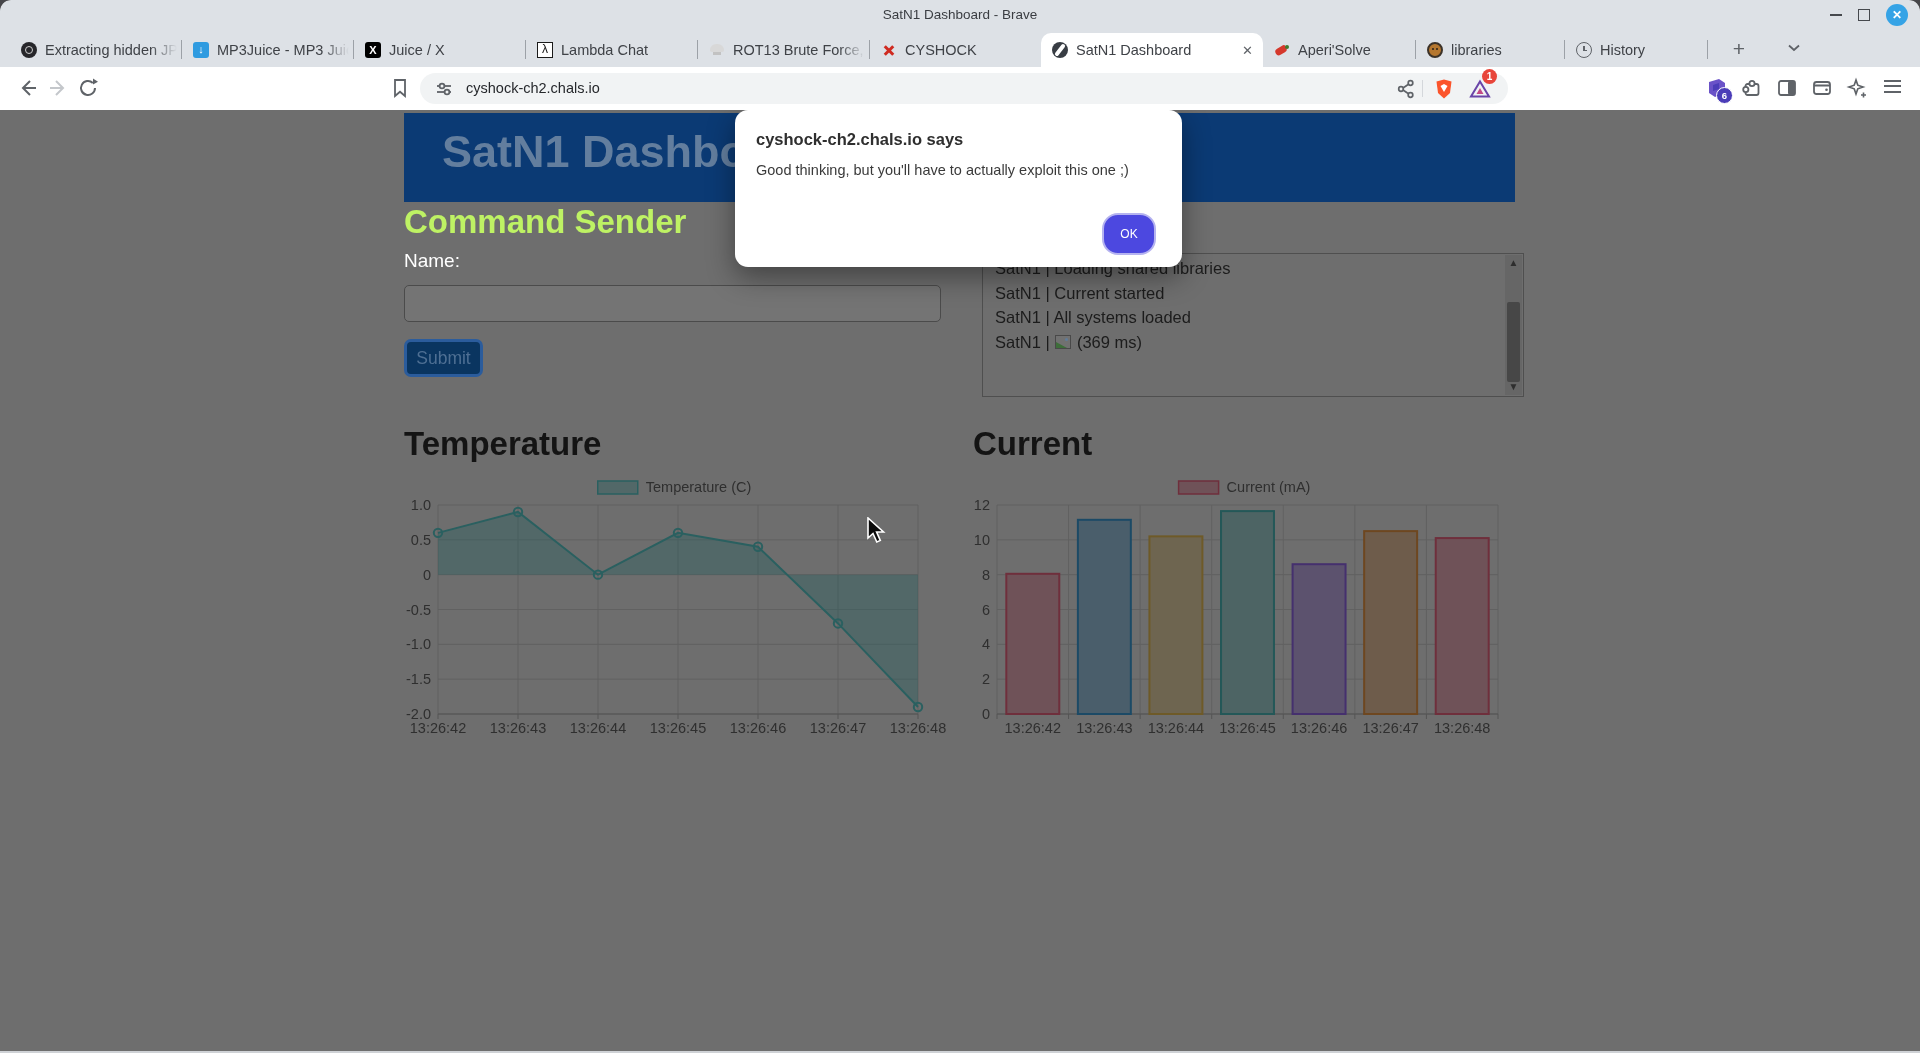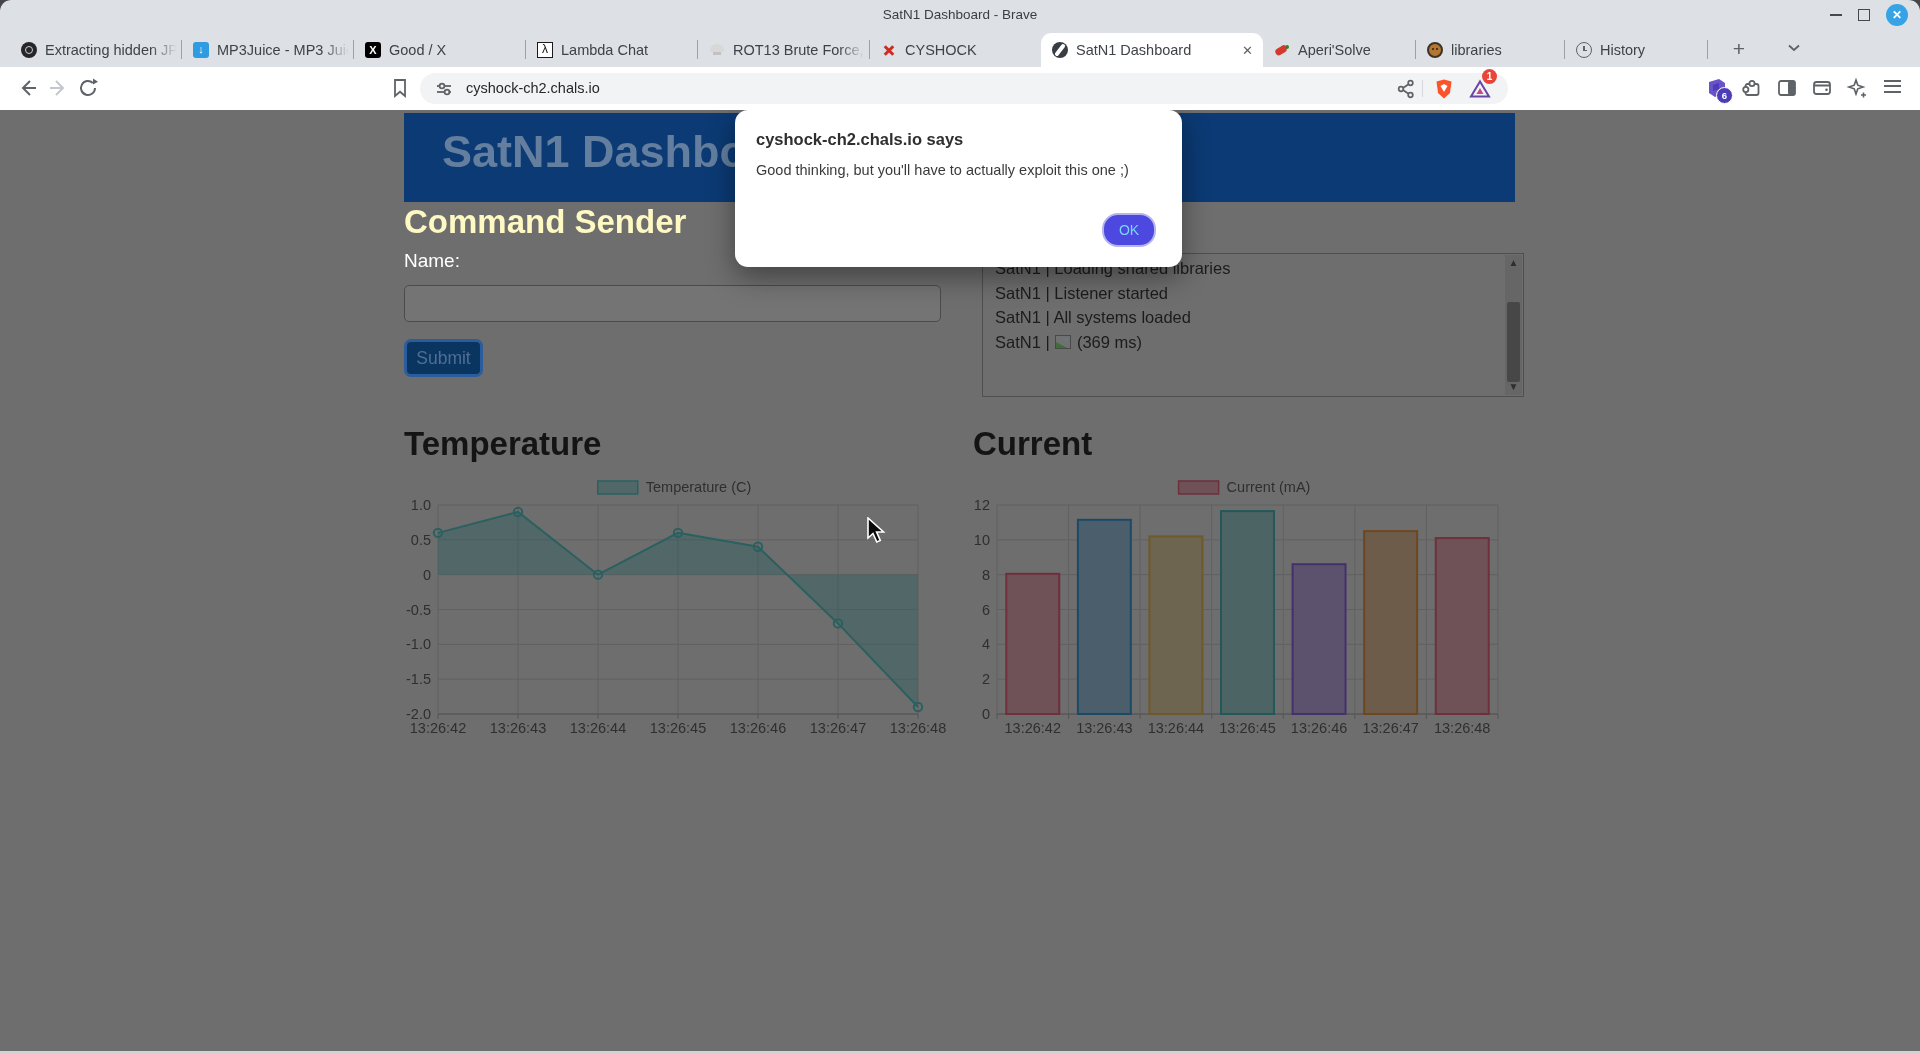--- a/index.html
+++ b/index.html
@@ -42,21 +42,21 @@
   .right-icons{position:absolute;right:16px;top:9px;display:flex;gap:11px;align-items:center;}
   .ric{width:24px;height:24px;position:relative;}
   .ext-badge{right:-4px;bottom:-4px;width:15px;height:15px;background:#4b3db8;font-size:9.5px;line-height:15px;border:1.5px solid #fff;}
   .hamburger span{display:block;width:17px;height:2px;background:#5f6368;margin:3.5px auto;}
 
   
   .viewport{position:absolute;left:0;top:110px;width:1920px;height:943px;background:#6e6e6e;overflow:hidden;}
   .container{position:absolute;left:404px;top:0;width:1111px;height:100%;}
   .banner{position:absolute;left:0;top:3px;width:1111px;height:89px;background:#0b3a74;}
   .banner-title{margin:0;padding:13px 0 0 38px;font-size:45px;font-weight:bold;color:#637e9e;}
-  .section-title{position:absolute;left:0;top:93px;font-size:33px;font-weight:bold;color:#fef9c3;}
+  .section-title{position:absolute;left:0;top:93px;font-size:33px;font-weight:bold;color:#bef264;}
   .name-label{position:absolute;left:0;top:140px;font-size:19px;color:#ffffff;}
   .cmd-input{position:absolute;left:0;top:175px;width:537px;height:37px;box-sizing:border-box;background:#747474;border:1px solid #4b4b4b;border-radius:5px;}
   .submit-btn{position:absolute;left:0;top:229px;width:79px;height:38px;box-sizing:border-box;background:#0a3560;border:3px solid #2b5c9c;border-radius:7px;color:#4e6f93;font-size:17.5px;font-family:"Liberation Sans",sans-serif;}
 
   .logbox{position:absolute;left:569px;top:143px;width:542px;height:144px;box-sizing:border-box;border:1px solid #4f4f4f;background:#6e6e6e;margin-left:9px;}
   .loglines{position:absolute;left:12px;top:2px;right:26px;font-size:16.5px;line-height:24.5px;color:#1c1c1c;white-space:nowrap;}
   .bimg{display:inline-block;width:14px;height:12px;border:1px solid #494949;background:#717171;position:relative;vertical-align:-1px;margin:0 1px;}
   .bimg::before{content:"";position:absolute;left:0;bottom:0;width:0;height:0;border-bottom:6px solid #3e6e3a;border-right:11px solid transparent;}
   .bimg::after{content:"";position:absolute;right:2px;top:2px;width:3px;height:3px;border-radius:50%;background:#5f7c9a;}
   .log-scroll{position:absolute;right:1px;top:1px;bottom:1px;width:17px;background:#666666;}
@@ -64,21 +64,21 @@
   .log-thumb{position:absolute;left:2px;top:47px;width:13px;height:80px;background:#474747;border-radius:2px;}
 
   .chart-title{position:absolute;top:315px;font-size:33px;font-weight:bold;color:#141414;}
   .chart-svg{position:absolute;top:365px;overflow:visible;}
   .chart-svg text.tick{fill:#2f2f2f;font-size:14.5px;font-family:"Liberation Sans",sans-serif;}
 
   
   .dialog{position:absolute;left:735px;top:0;width:447px;height:157px;background:#ffffff;border-radius:13px;box-shadow:0 10px 28px rgba(0,0,0,0.4);}
   .dialog-title{position:absolute;left:21px;top:20px;font-size:16.5px;font-weight:bold;color:#2f2f2f;}
   .dialog-msg{position:absolute;left:21px;top:52px;font-size:14.5px;color:#3a3a3a;}
-  .ok-btn{position:absolute;right:26px;top:103px;width:54px;height:34px;box-sizing:border-box;background:#4c48e0;border:2px solid #b5b3f0;border-radius:16px;color:#7dd3fc;font-size:14px;font-family:"Liberation Sans",sans-serif;}
+  .ok-btn{position:absolute;right:26px;top:103px;width:54px;height:42px;box-sizing:border-box;background:#4c48e0;border:2px solid #b5b3f0;border-radius:16px;color:#ffffff;font-size:12px;font-family:"Liberation Sans",sans-serif;}
 
   .cursor{position:absolute;left:866px;top:407px;}
   .window-bottom{position:absolute;left:0;top:1051px;width:1920px;height:2px;background:#cfd2d6;}
 </style>
 </head>
 <body>
 
 <div class="window">
 
   <div class="titlebar">
@@ -104,21 +104,21 @@
           <span class="fv">
             <span class="fv-inner" style="inset:0;background:#2f9be0;border-radius:3px;color:#fff;font-size:11px;font-weight:bold;text-align:center;line-height:14px">↓</span>
           </span>
           <span class="lbl">MP3Juice - MP3 Juice F</span>
         </div>
         <div class="tab-divider"></div>
         <div class="tab" style="width: 171px;">
           <span class="fv">
             <span class="fv-inner" style="inset:0;background:#000;border-radius:3px;color:#fff;font-size:11px;font-weight:bold;text-align:center;line-height:16px">X</span>
           </span>
-          <span class="lbl">Good / X</span>
+          <span class="lbl">Juice / X</span>
         </div>
         <div class="tab-divider"></div>
         <div class="tab" style="width: 171px;">
           <span class="fv">
             <span class="fv-inner" style="inset:0;background:#fff;border:1.5px solid #1a1a1a;box-sizing:border-box;color:#111;font-size:12px;text-align:center;line-height:13px">λ</span>
           </span>
           <span class="lbl">Lambda Chat</span>
         </div>
         <div class="tab-divider"></div>
         <div class="tab" style="width: 171px;">
@@ -288,21 +288,21 @@
         <h1 class="banner-title">SatN1 Dashboard</h1>
       </div>
       <div class="section-title">Command Sender</div>
       <div class="name-label">Name:</div>
       <input class="cmd-input" type="text" style="">
       <button class="submit-btn">Submit</button>
 
       <div class="logbox">
         <div class="loglines" id="loglines">
             <div>SatN1 | Loading shared libraries</div>
-            <div>SatN1 | Listener started</div>
+            <div>SatN1 | Current started</div>
             <div>SatN1 | All systems loaded</div>
             <div>SatN1 | <span class="bimg"></span> (369 ms)</div>
           </div>
         <div class="log-scroll">
           <div class="arrow" style="top:0">▲</div>
           <div class="log-thumb"></div>
           <div class="arrow" style="bottom:0">▼</div>
         </div>
       </div>
 

